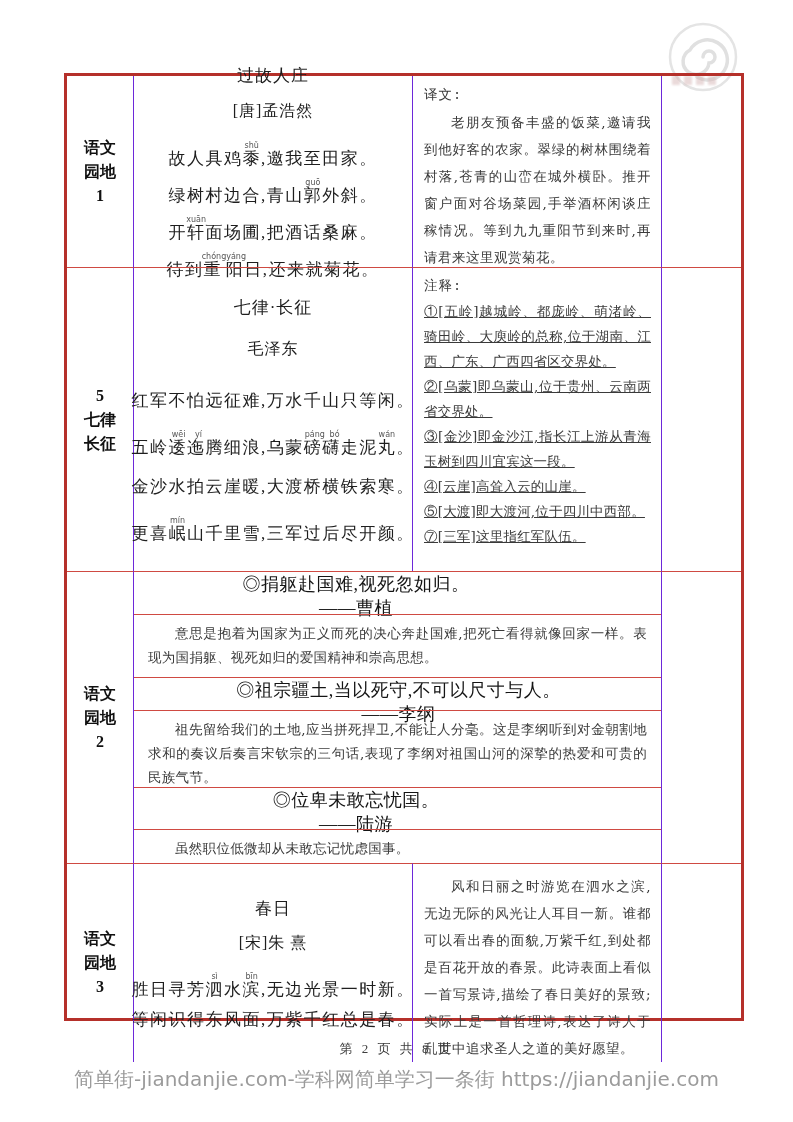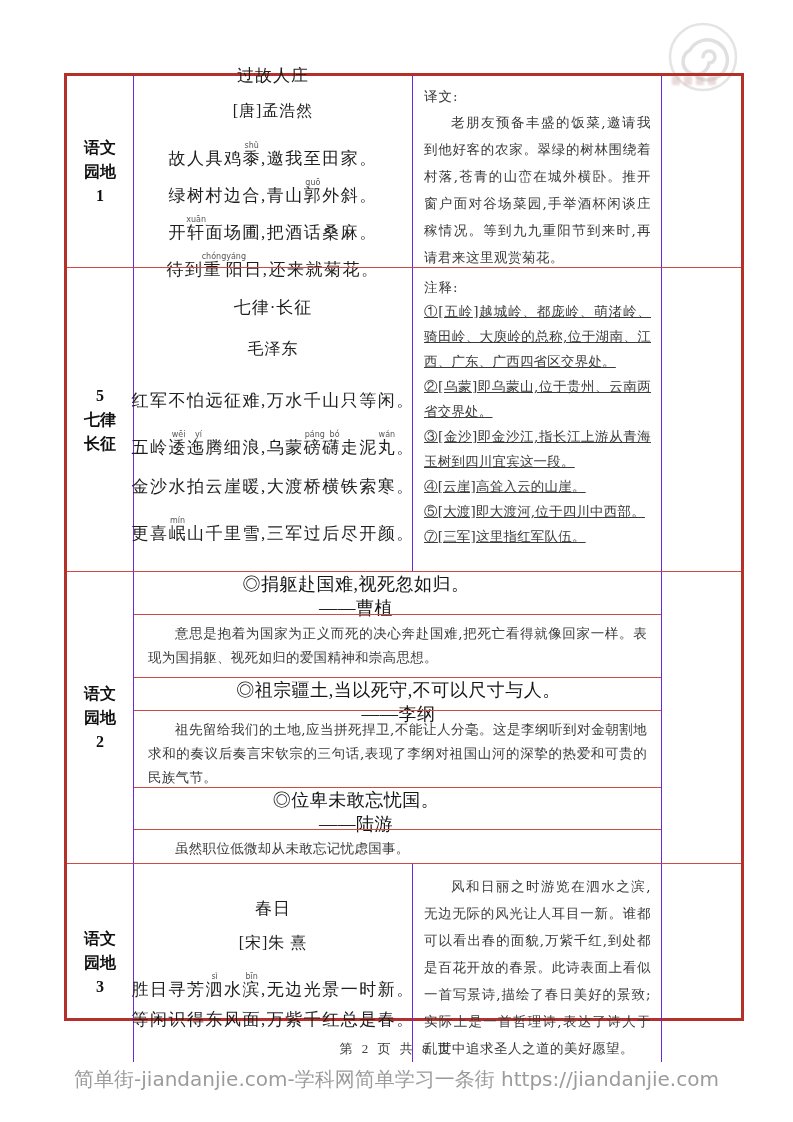--- a/index.html
+++ b/index.html
@@ -62,21 +62,21 @@
   .s4 .poem-author { margin-bottom: 8px; }
   .s4 .poem-line { margin-top: 10px; }
 
   
   .note-cell {
     padding: 7px 10px 0 11px;
     font-family: "DejaVu Serif", serif;
     font-size: 13.5px;
     color: #3a3a3a;
   }
-  .note-heading { line-height: 26px; letter-spacing: 1px; }
+  .note-heading { line-height: 26px; letter-spacing: 1px; font-family: Liberation Mono, monospace; }
   .note-body { line-height: 27px; text-indent: 2em; letter-spacing: .5px; text-align: justify; }
   .note-item { line-height: 25px; letter-spacing: .2px; text-align: justify; text-decoration: underline; }
   .note-cell.tight .note-heading { line-height: 24px; }
 
   
   .quote-area {
     grid-column: 2 / 4;
     display: grid;
     grid-template-rows: 42px 63px 33px 77px 42px 1fr;
   }

